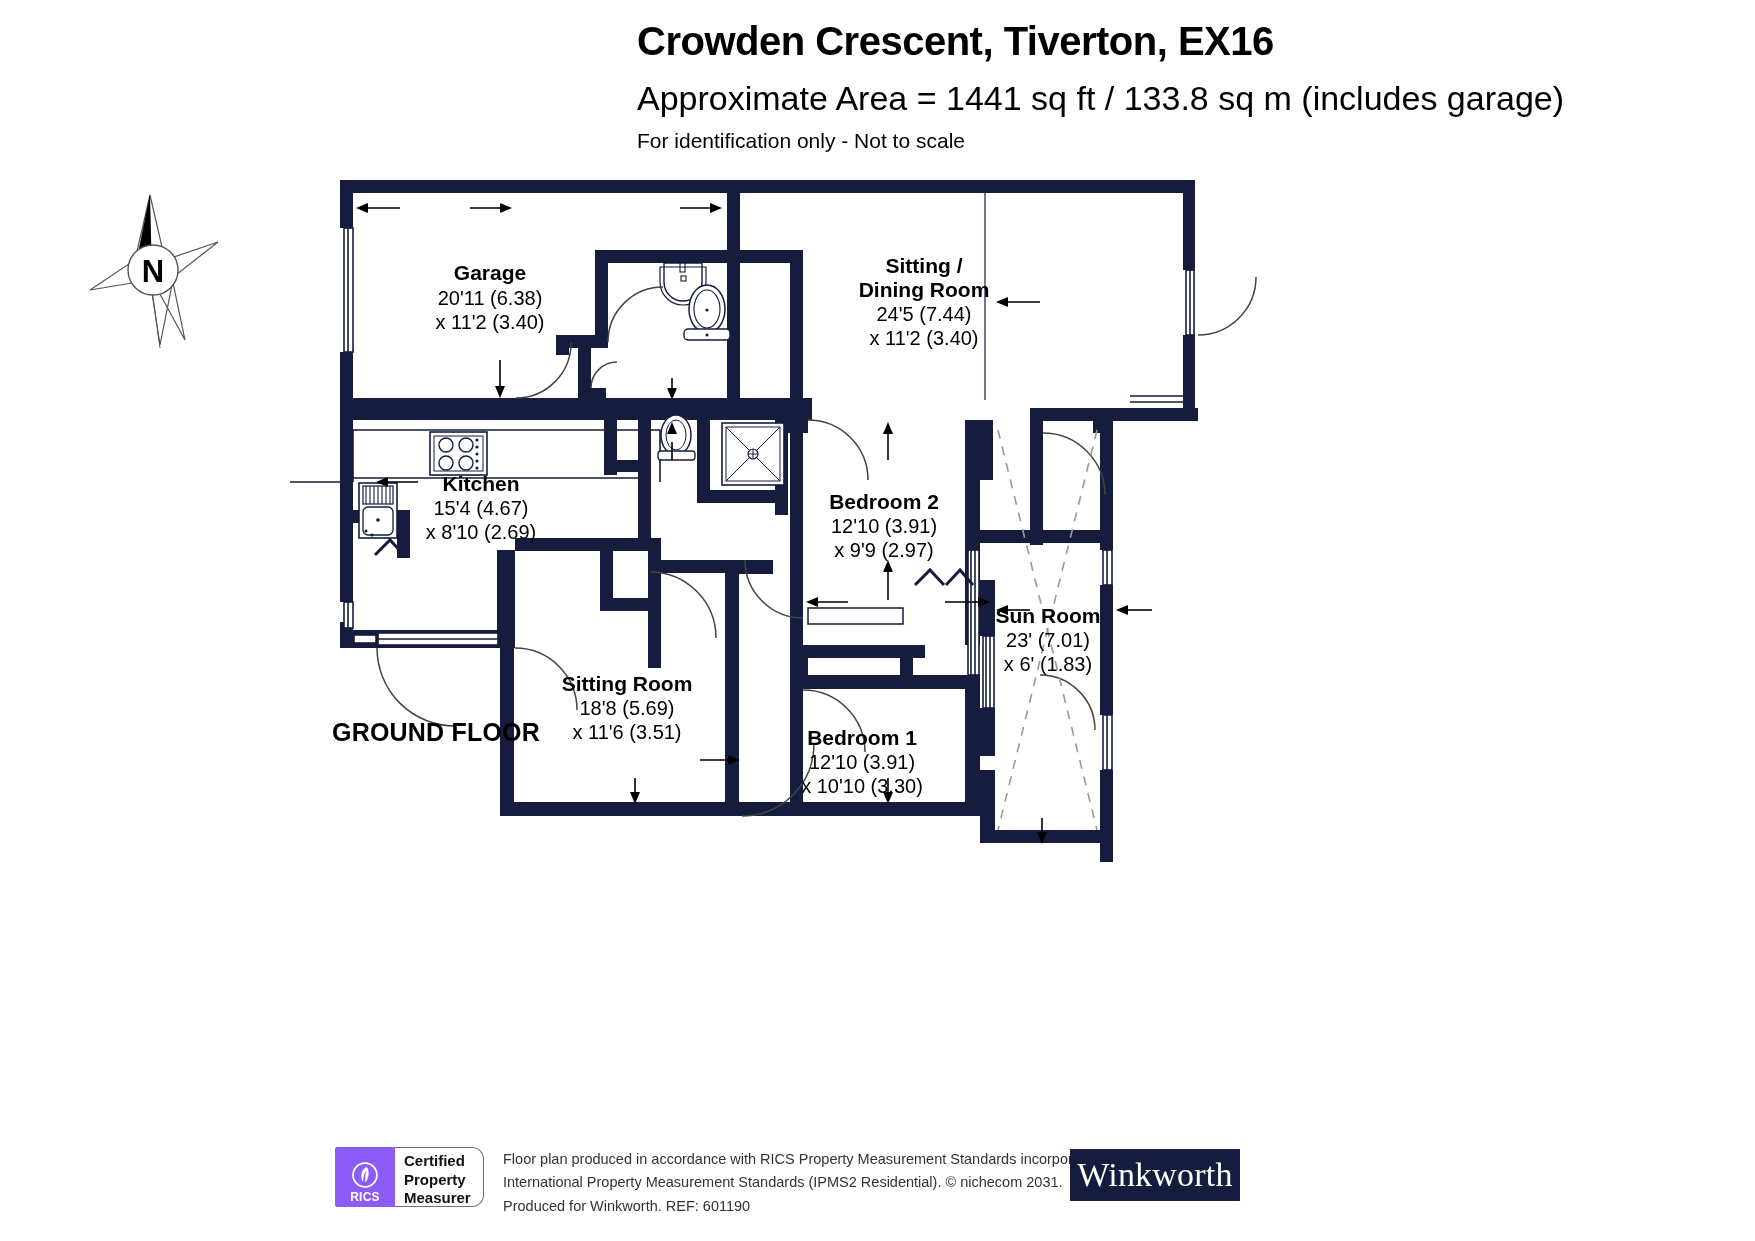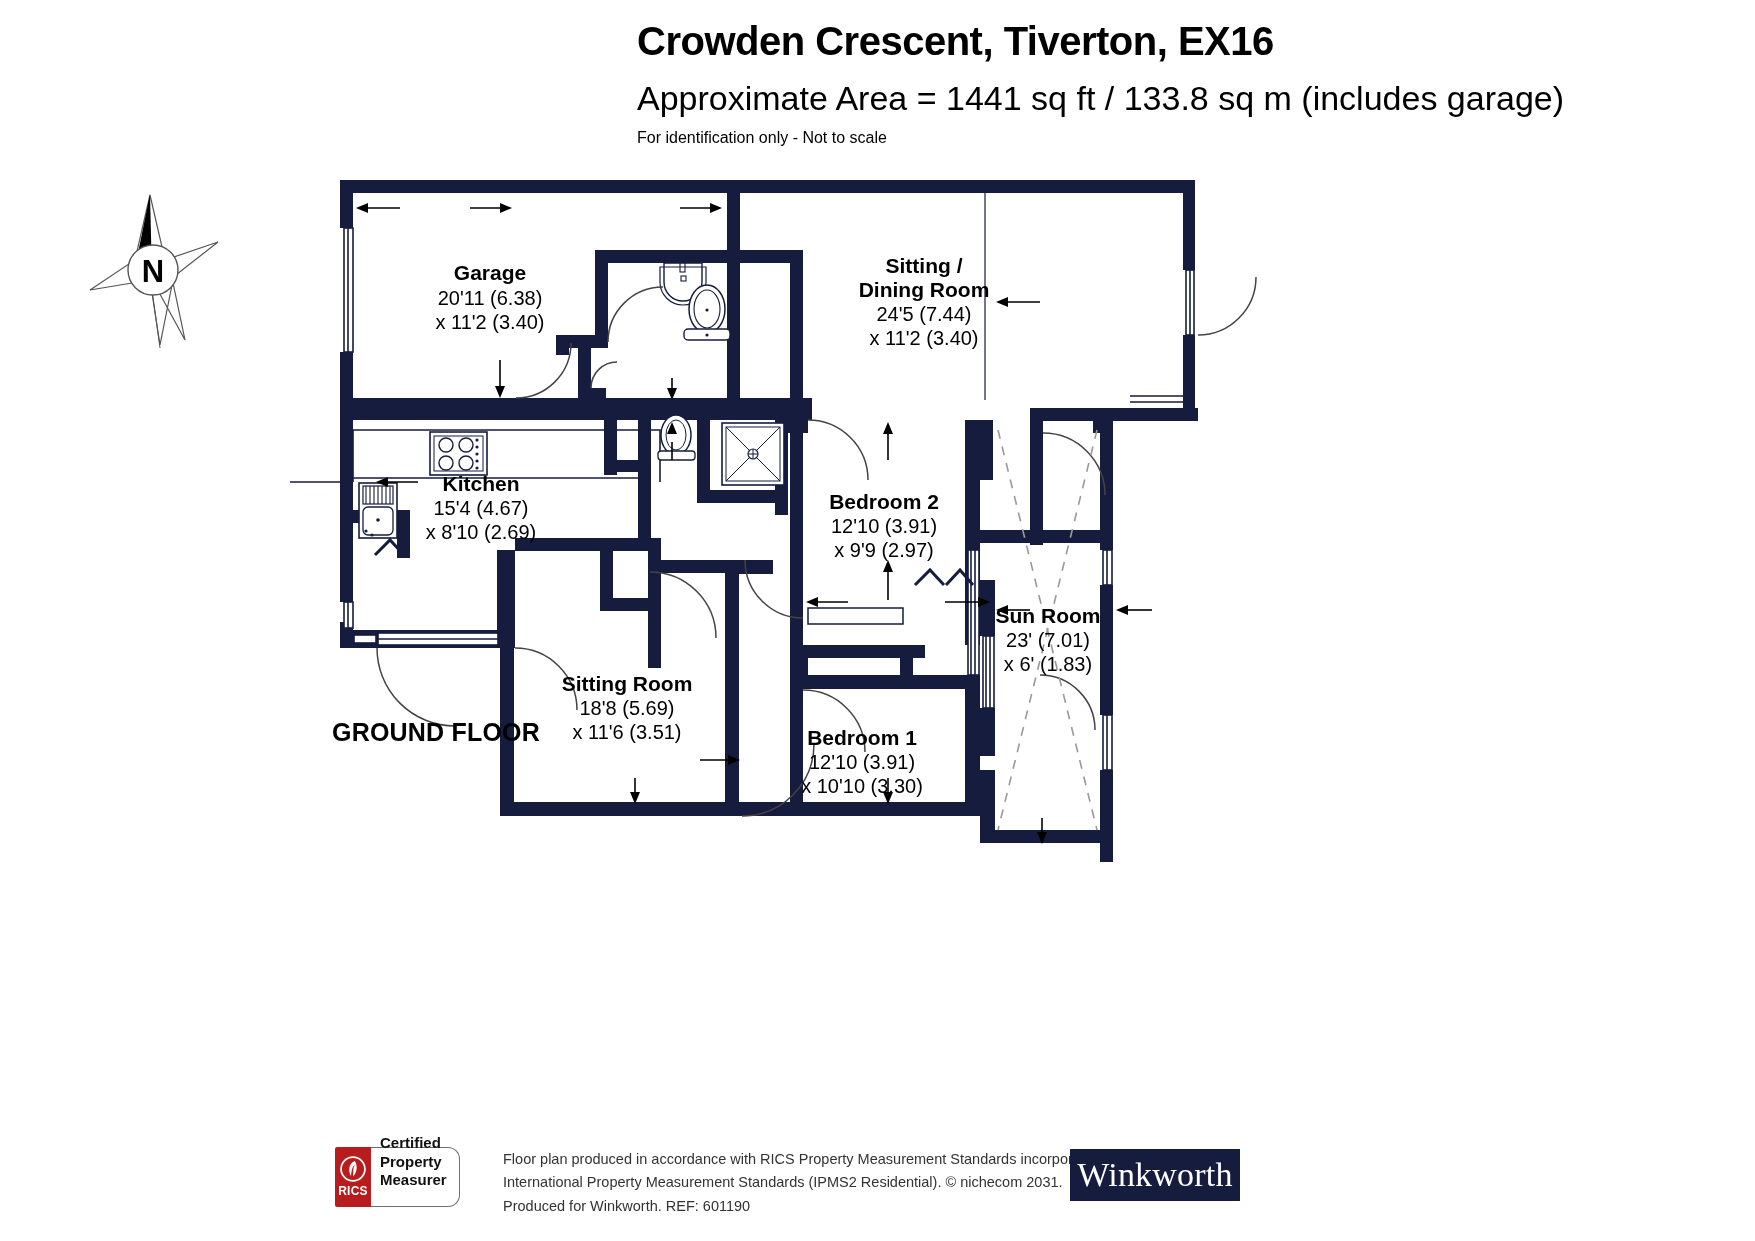--- a/index.html
+++ b/index.html
@@ -17,42 +17,42 @@
     text-align:left;
   }
   #title {
     font-size:40px; font-weight:bold; letter-spacing:-0.5px;
     margin-top:18px; line-height:1.15; white-space:nowrap;
   }
   #area-line {
     font-size:34px; margin-top:14px; line-height:1.2; white-space:nowrap;
   }
   #scale-note {
-    font-size:16px; margin-top:9px; line-height:1.2;
+    font-size:21px; margin-top:9px; line-height:1.2;
   }
   #plan-stage { position:absolute; left:0; top:130px; width:1755px; height:790px; }
   #plan-svg { display:block; }
   #floor-label {
     position:absolute; left:332px; top:718px;
     font-size:25px; font-weight:bold; letter-spacing:0.2px;
   }
   #footer { position:absolute; left:335px; top:1147px; width:1120px; height:72px; }
   .rics-badge { position:absolute; left:0; top:0; display:flex; align-items:stretch; height:60px; }
   .rics-mark {
-    width:36px; background:#b91c1c; color:#ffffff;
+    width:60px; background:#8b5cf6; color:#ffffff;
     display:flex; flex-direction:column; align-items:center; justify-content:flex-end;
-    padding-bottom:9px; border-radius:2px 0 0 2px;
+    padding-bottom:3px; border-radius:2px 0 0 2px;
   }
   .rics-mark-glyph { width:26px; height:26px; margin-bottom:2px; }
   .rics-mark-text { font-size:12px; font-weight:bold; letter-spacing:0.2px; }
   .rics-words {
     border:1.5px solid #6e6e6e; border-left:none;
     border-radius:0 12px 12px 0;
-    padding:4px 12px 16px 9px;
-    display:flex; flex-direction:column; justify-content:flex-end;
+    padding:4px 12px 4px 9px;
+    display:flex; flex-direction:column; justify-content:flex-start;
     color:#111; font-size:15px; font-weight:bold; line-height:1.24;
   }
   #legal {
     position:absolute; left:168px; top:1px; width:575px;
     font-size:14.5px; line-height:1.62; color:#333333;
   }
   #legal .ln { white-space:nowrap; }
   #brand {
     position:absolute; left:735px; top:2px;
     width:170px; height:52px; background:#161c3d;

